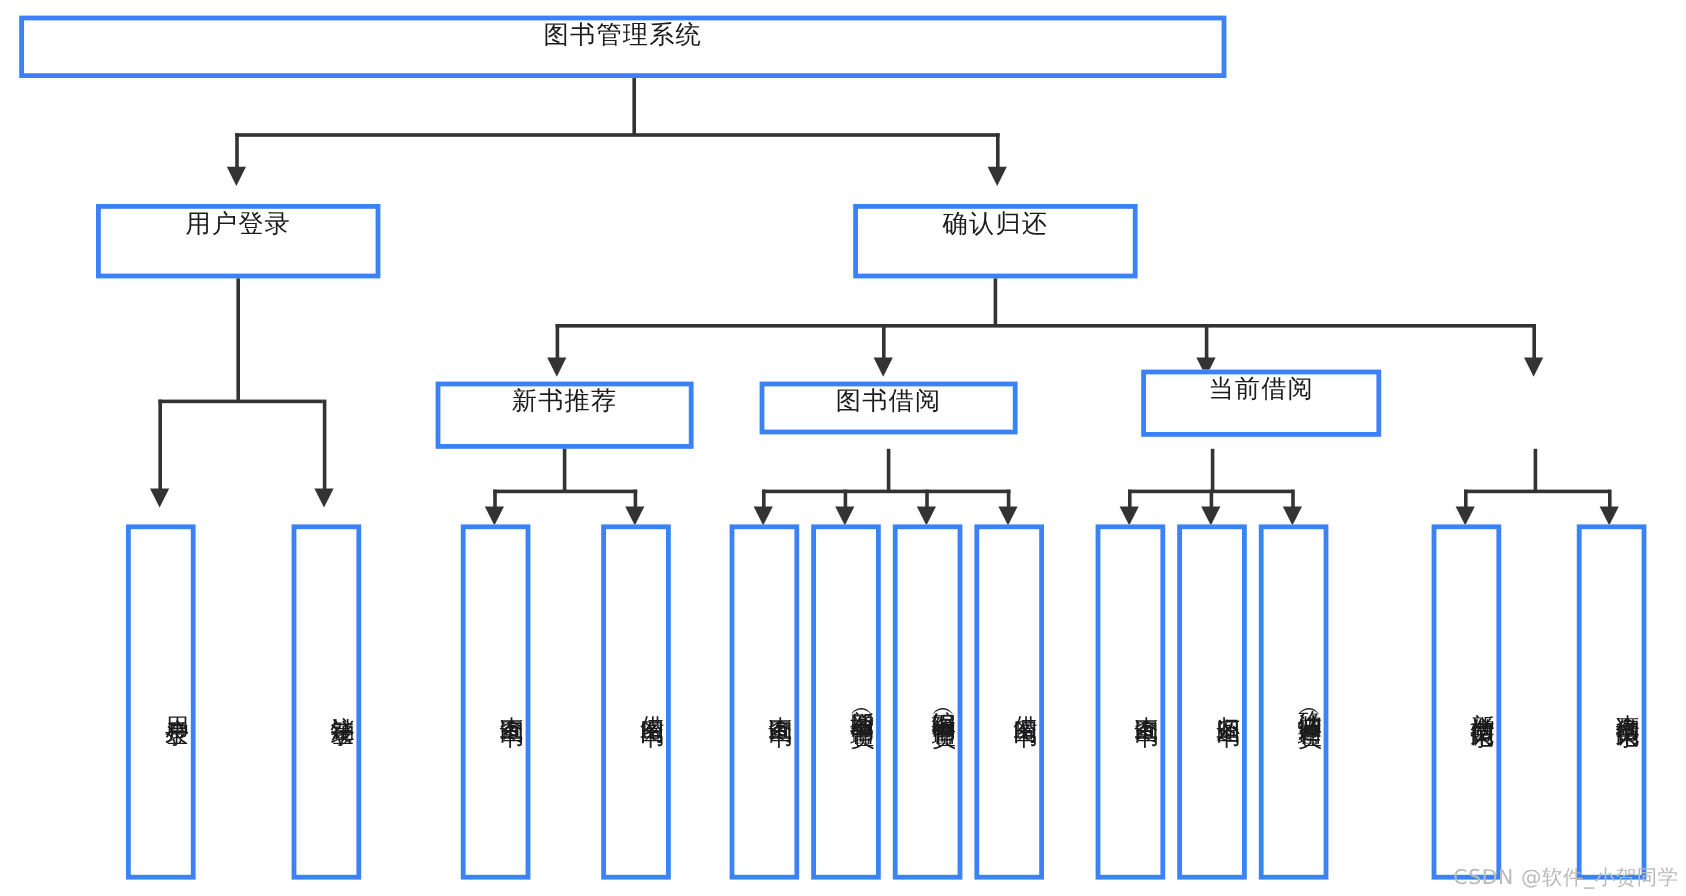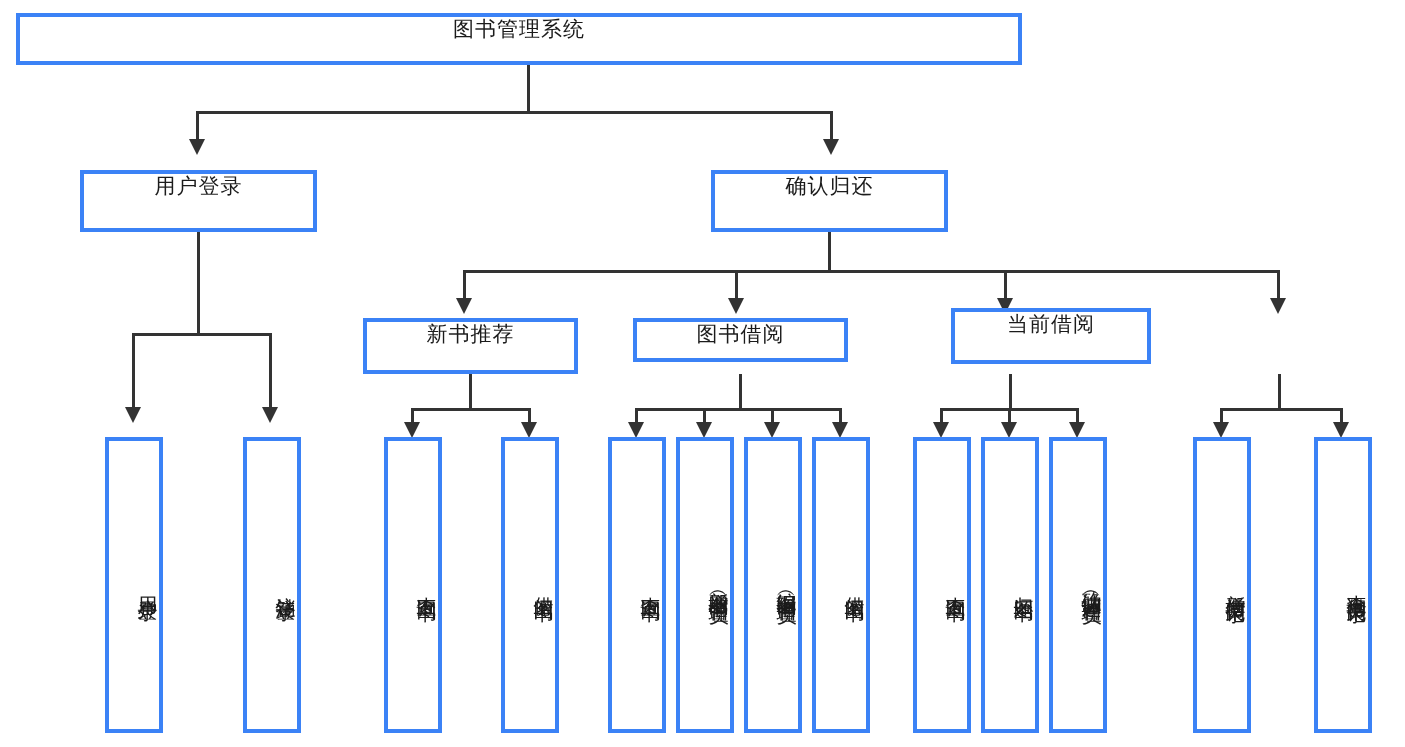--- a/index.html
+++ b/index.html
@@ -192,14 +192,15 @@
     <span>确认归还（管理员）</span>
   </div>
 
   <div class="node vert" style="left:1193px; top:437px; width:58px; height:296px;">
     <span>新增借阅记录</span>
   </div>
   <div class="node vert" style="left:1314px; top:437px; width:58px; height:296px;">
     <span>查询借阅记录</span>
   </div>
 
+  <div id="watermark">CSDN @软件_小贺同学</div>
 
 </div>
 
 </body></html>

